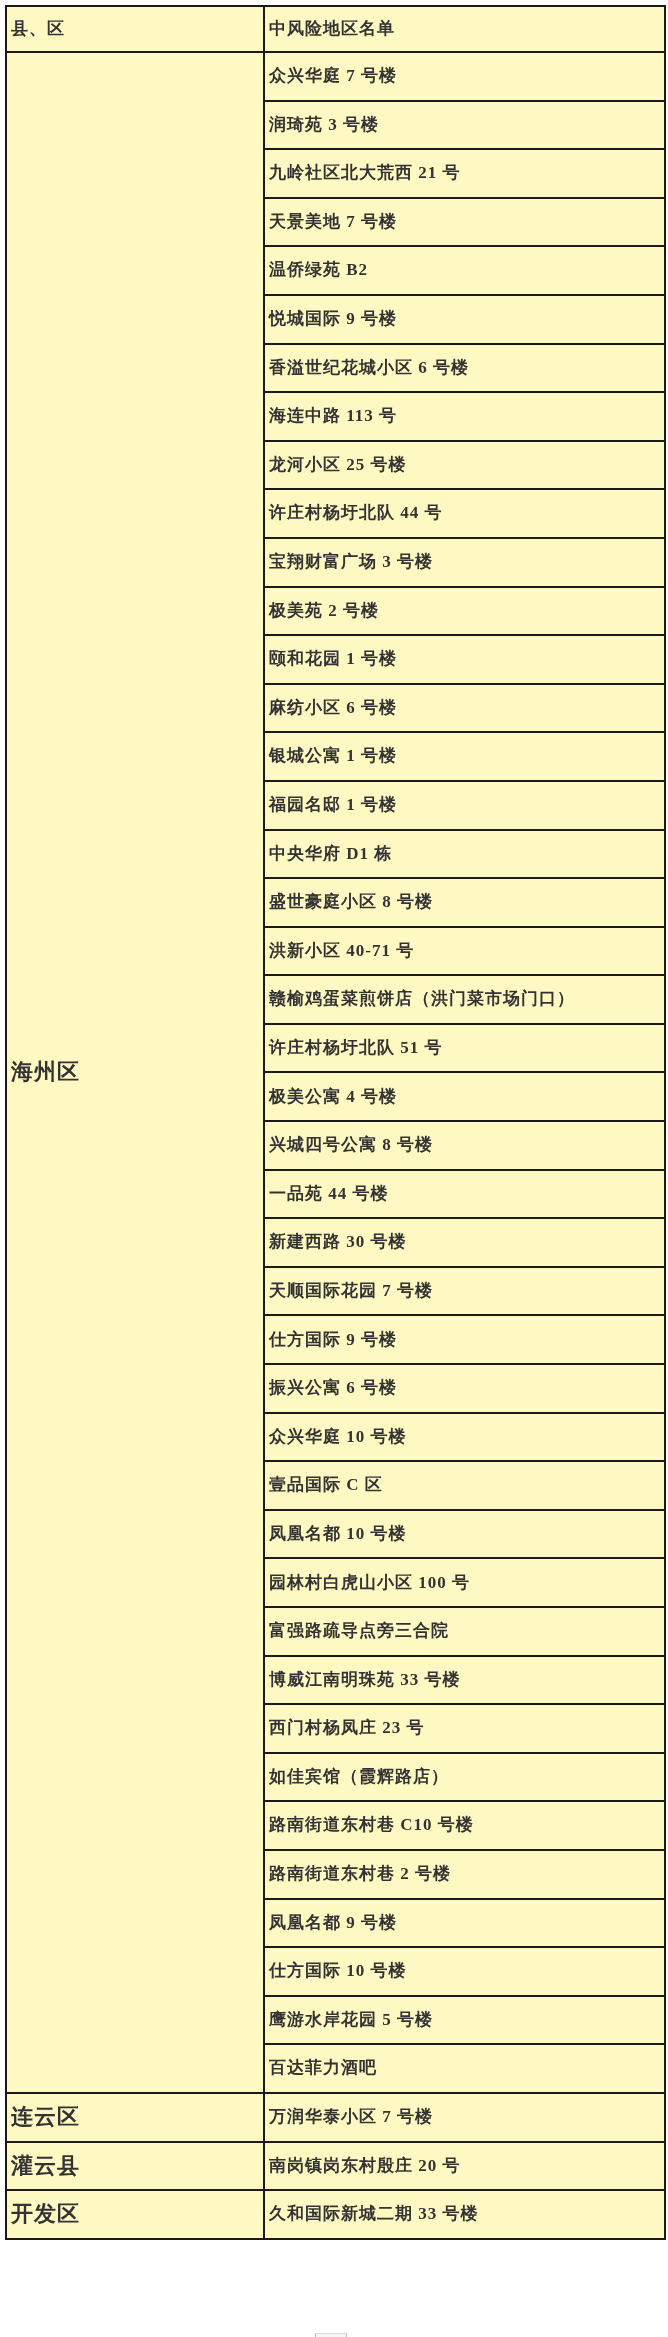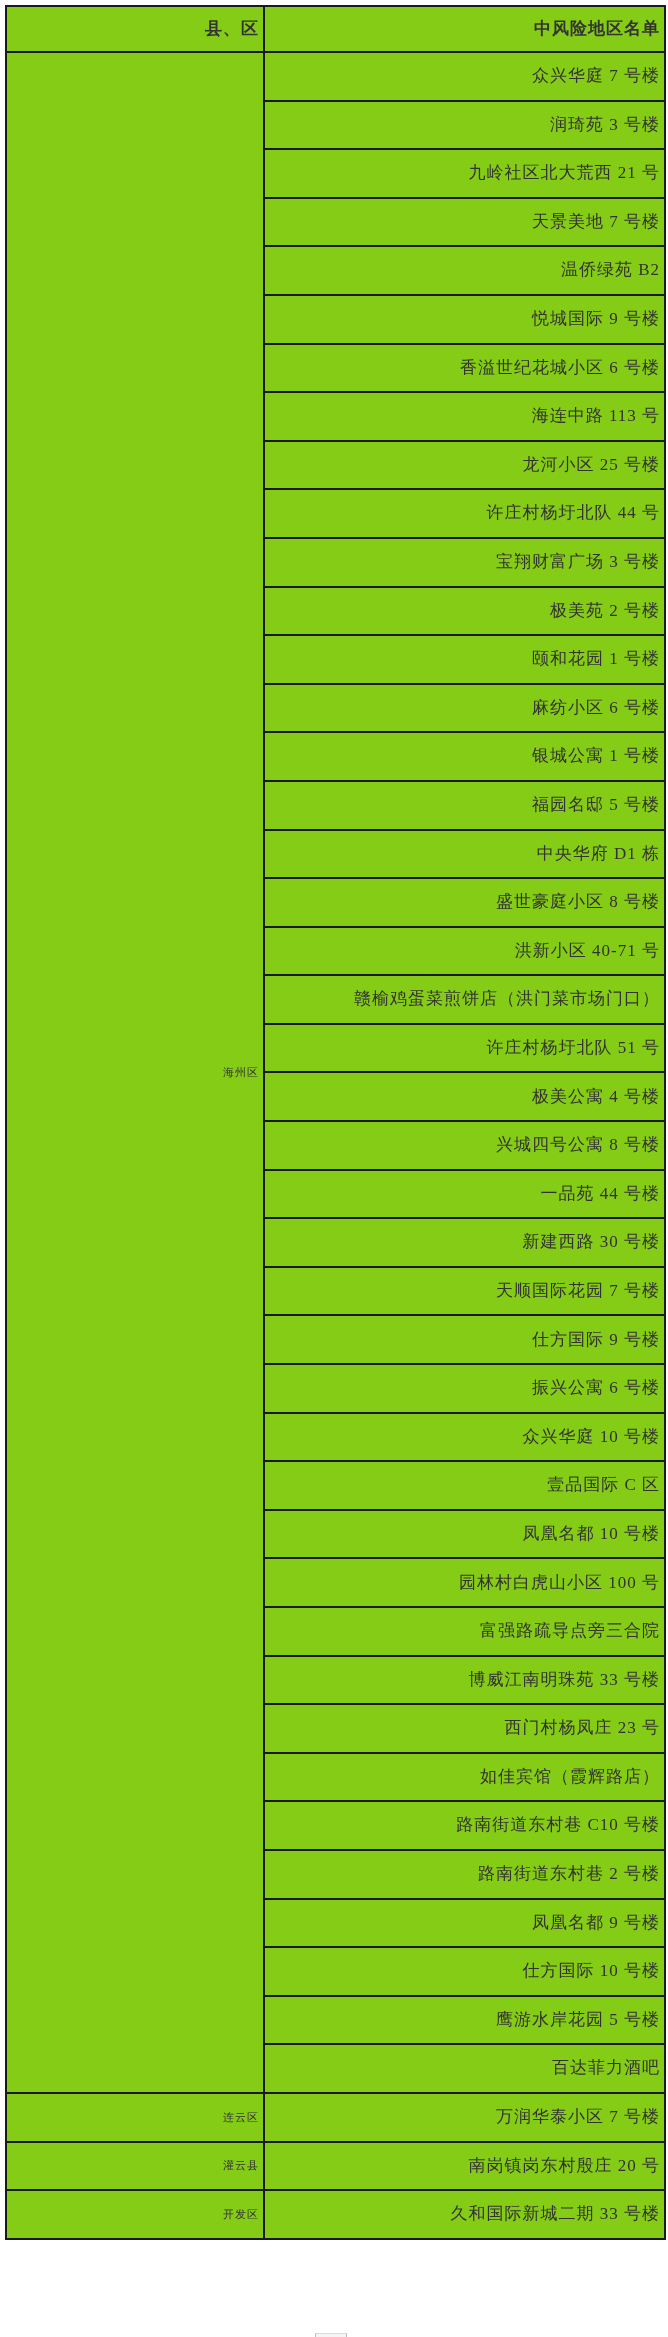--- a/index.html
+++ b/index.html
@@ -22,39 +22,39 @@
     left: 5px;
     top: 5px;
     width: 659px;
     color: #333333;
   }
   .risk-table col.c-district { width: 258px; }
   .risk-table col.c-area     { width: 401px; }
   .risk-table th,
   .risk-table td {
     border: 2px solid #1a1a1a;
-    text-align: right;
+    text-align: left;
     vertical-align: middle;
     padding: 0 4px;
-    background: #84cc16;
+    background: #fef9c3;
     font-size: 17px;
     letter-spacing: 1px;
     line-height: 1.2;
   }
   .risk-table th {
     height: 44px;
     font-weight: bold;
     font-size: 17px;
   }
   .risk-table td {
     height: 46.6px;
-    font-weight: normal;
+    font-weight: bold;
   }
   .risk-table td.district-cell {
-    font-size: 11px;
+    font-size: 22px;
   }
   .bottom-fragment {
     position: absolute;
     left: 315px;
     top: 2333px;
     width: 30px;
     height: 4px;
     border-left: 1px solid #bdbdbd;
     border-right: 1px solid #bdbdbd;
     border-top: 1px solid #d9d9d9;
@@ -118,21 +118,21 @@
         <tr>
           <td class="area-cell">颐和花园 1 号楼</td>
         </tr>
         <tr>
           <td class="area-cell">麻纺小区 6 号楼</td>
         </tr>
         <tr>
           <td class="area-cell">银城公寓 1 号楼</td>
         </tr>
         <tr>
-          <td class="area-cell">福园名邸 5 号楼</td>
+          <td class="area-cell">福园名邸 1 号楼</td>
         </tr>
         <tr>
           <td class="area-cell">中央华府 D1 栋</td>
         </tr>
         <tr>
           <td class="area-cell">盛世豪庭小区 8 号楼</td>
         </tr>
         <tr>
           <td class="area-cell">洪新小区 40-71 号</td>
         </tr>

